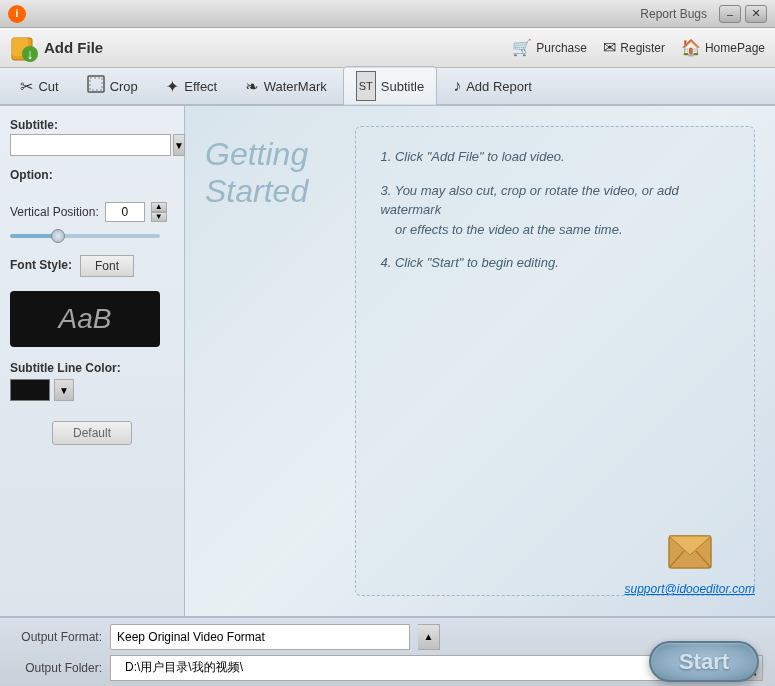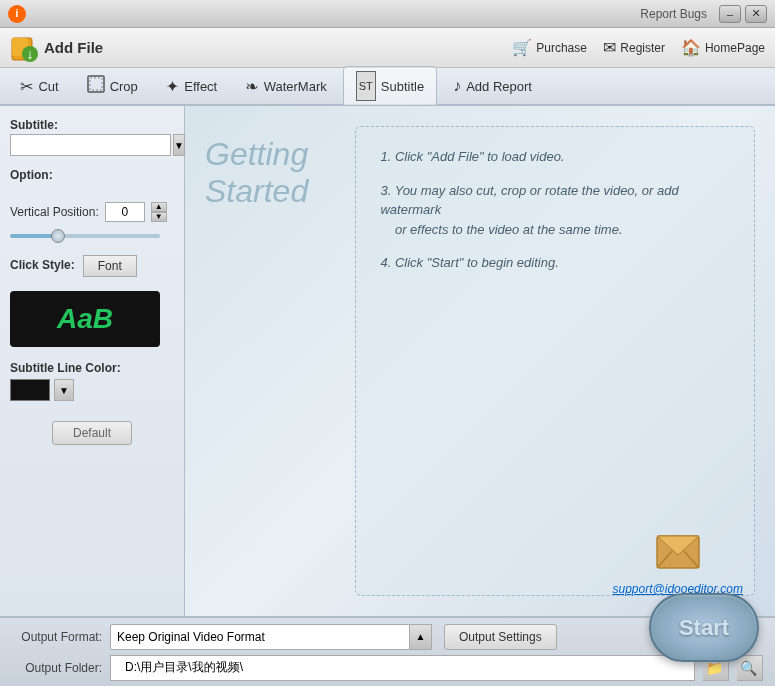--- a/index.html
+++ b/index.html
@@ -238,23 +238,23 @@
       background: linear-gradient(to bottom, #f0f0f0, #d8d8d8);
       border: 1px solid #aaa;
       border-radius: 0;
       cursor: pointer;
       font-size: 12px;
       color: #333;
     }
 
     .font-preview {
       background: #111;
-      color: #22c55e;
+      color: #a3a3a3;
       font-size: 28px;
-      font-weight: bold;
+      font-weight: normal;
       width: 150px;
       height: 56px;
       display: flex;
       align-items: center;
       justify-content: center;
       border-radius: 4px;
       margin-top: 6px;
       font-style: italic;
     }
 
@@ -327,21 +327,21 @@
       font-size: 13px;
       color: #4a6070;
       margin-bottom: 14px;
       line-height: 1.5;
     }
     .instruction-item:last-child { margin-bottom: 0; }
 
     #support-area {
       position: absolute;
       bottom: 20px;
-      right: 32px;
+      right: 20px;
       text-align: center;
     }
     #envelope-icon {
       font-size: 36px;
       margin-bottom: 4px;
     }
     #support-email {
       font-size: 12px;
       color: #0066cc;
       cursor: pointer;
@@ -366,21 +366,21 @@
     }
     .bottom-label {
       font-size: 12px;
       color: #444;
       width: 90px;
       text-align: right;
     }
     .format-select-container {
       display: flex;
       align-items: flex-start;
-      gap: 0;
+      gap: 8px;
     }
     .format-select {
       width: 300px;
       height: 26px;
       border: 1px solid #aaa;
       background: white;
       font-size: 12px;
       padding: 0 6px;
       border-radius: 2px 0 0 2px;
     }
@@ -436,23 +436,23 @@
       cursor: pointer;
       display: flex;
       align-items: center;
       justify-content: center;
       font-size: 14px;
     }
 
     #start-btn {
       position: absolute;
       right: 16px;
-      bottom: 24px;
+      bottom: 4px;
       width: 110px;
-      height: 69px;
+      height: 41px;
       background: radial-gradient(ellipse at center, #b0c8e0 0%, #8aaac0 60%, #6a8aa0 100%);
       border: 2px solid #5a7a90;
       border-radius: 50px;
       cursor: pointer;
       font-size: 22px;
       font-weight: bold;
       color: #d0e4f0;
       text-shadow: 0 1px 3px rgba(0,0,0,0.4);
       box-shadow: 0 3px 8px rgba(0,0,0,0.3), inset 0 1px 2px rgba(255,255,255,0.3);
       display: flex;
@@ -554,21 +554,21 @@
           <button class="vp-spin-btn">▲</button>
           <button class="vp-spin-btn">▼</button>
         </div>
       </div>
       <div class="slider-row">
         <input type="range" class="slider" min="0" max="100" value="30" style="">
       </div>
     </div>
 
     <div class="font-style-row">
-      <span class="panel-label">Click Style:</span>
+      <span class="panel-label">Font Style:</span>
       <button class="font-btn">Font</button>
     </div>
 
     <div class="font-preview">AaB</div>
 
     <div class="subtitle-line-color-section">
       <div class="panel-label">Subtitle Line Color:</div>
       <div class="color-selector-row">
         <div class="color-box"></div>
         <button class="color-dropdown">▼</button>
@@ -601,21 +601,20 @@
   </div>
 </div>
 
 <div id="bottom-bar" style="position:relative;">
   <div class="bottom-row">
     <span class="bottom-label">Output Format:</span>
     <div class="format-select-container">
       <input class="format-select" type="text" value="Keep Original Video Format" style="">
       <button class="format-dropdown-btn">▲</button>
     </div>
-    <button class="output-settings-btn">Output Settings</button>
   </div>
   <div class="bottom-row">
     <span class="bottom-label">Output Folder:</span>
     <input class="folder-input" type="text" value="D:\用户目录\我的视频\" style="">
     <button class="folder-browse-btn">📁</button>
     <button class="folder-search-btn">🔍</button>
   </div>
 
   <button id="start-btn">Start</button>
 </div>

